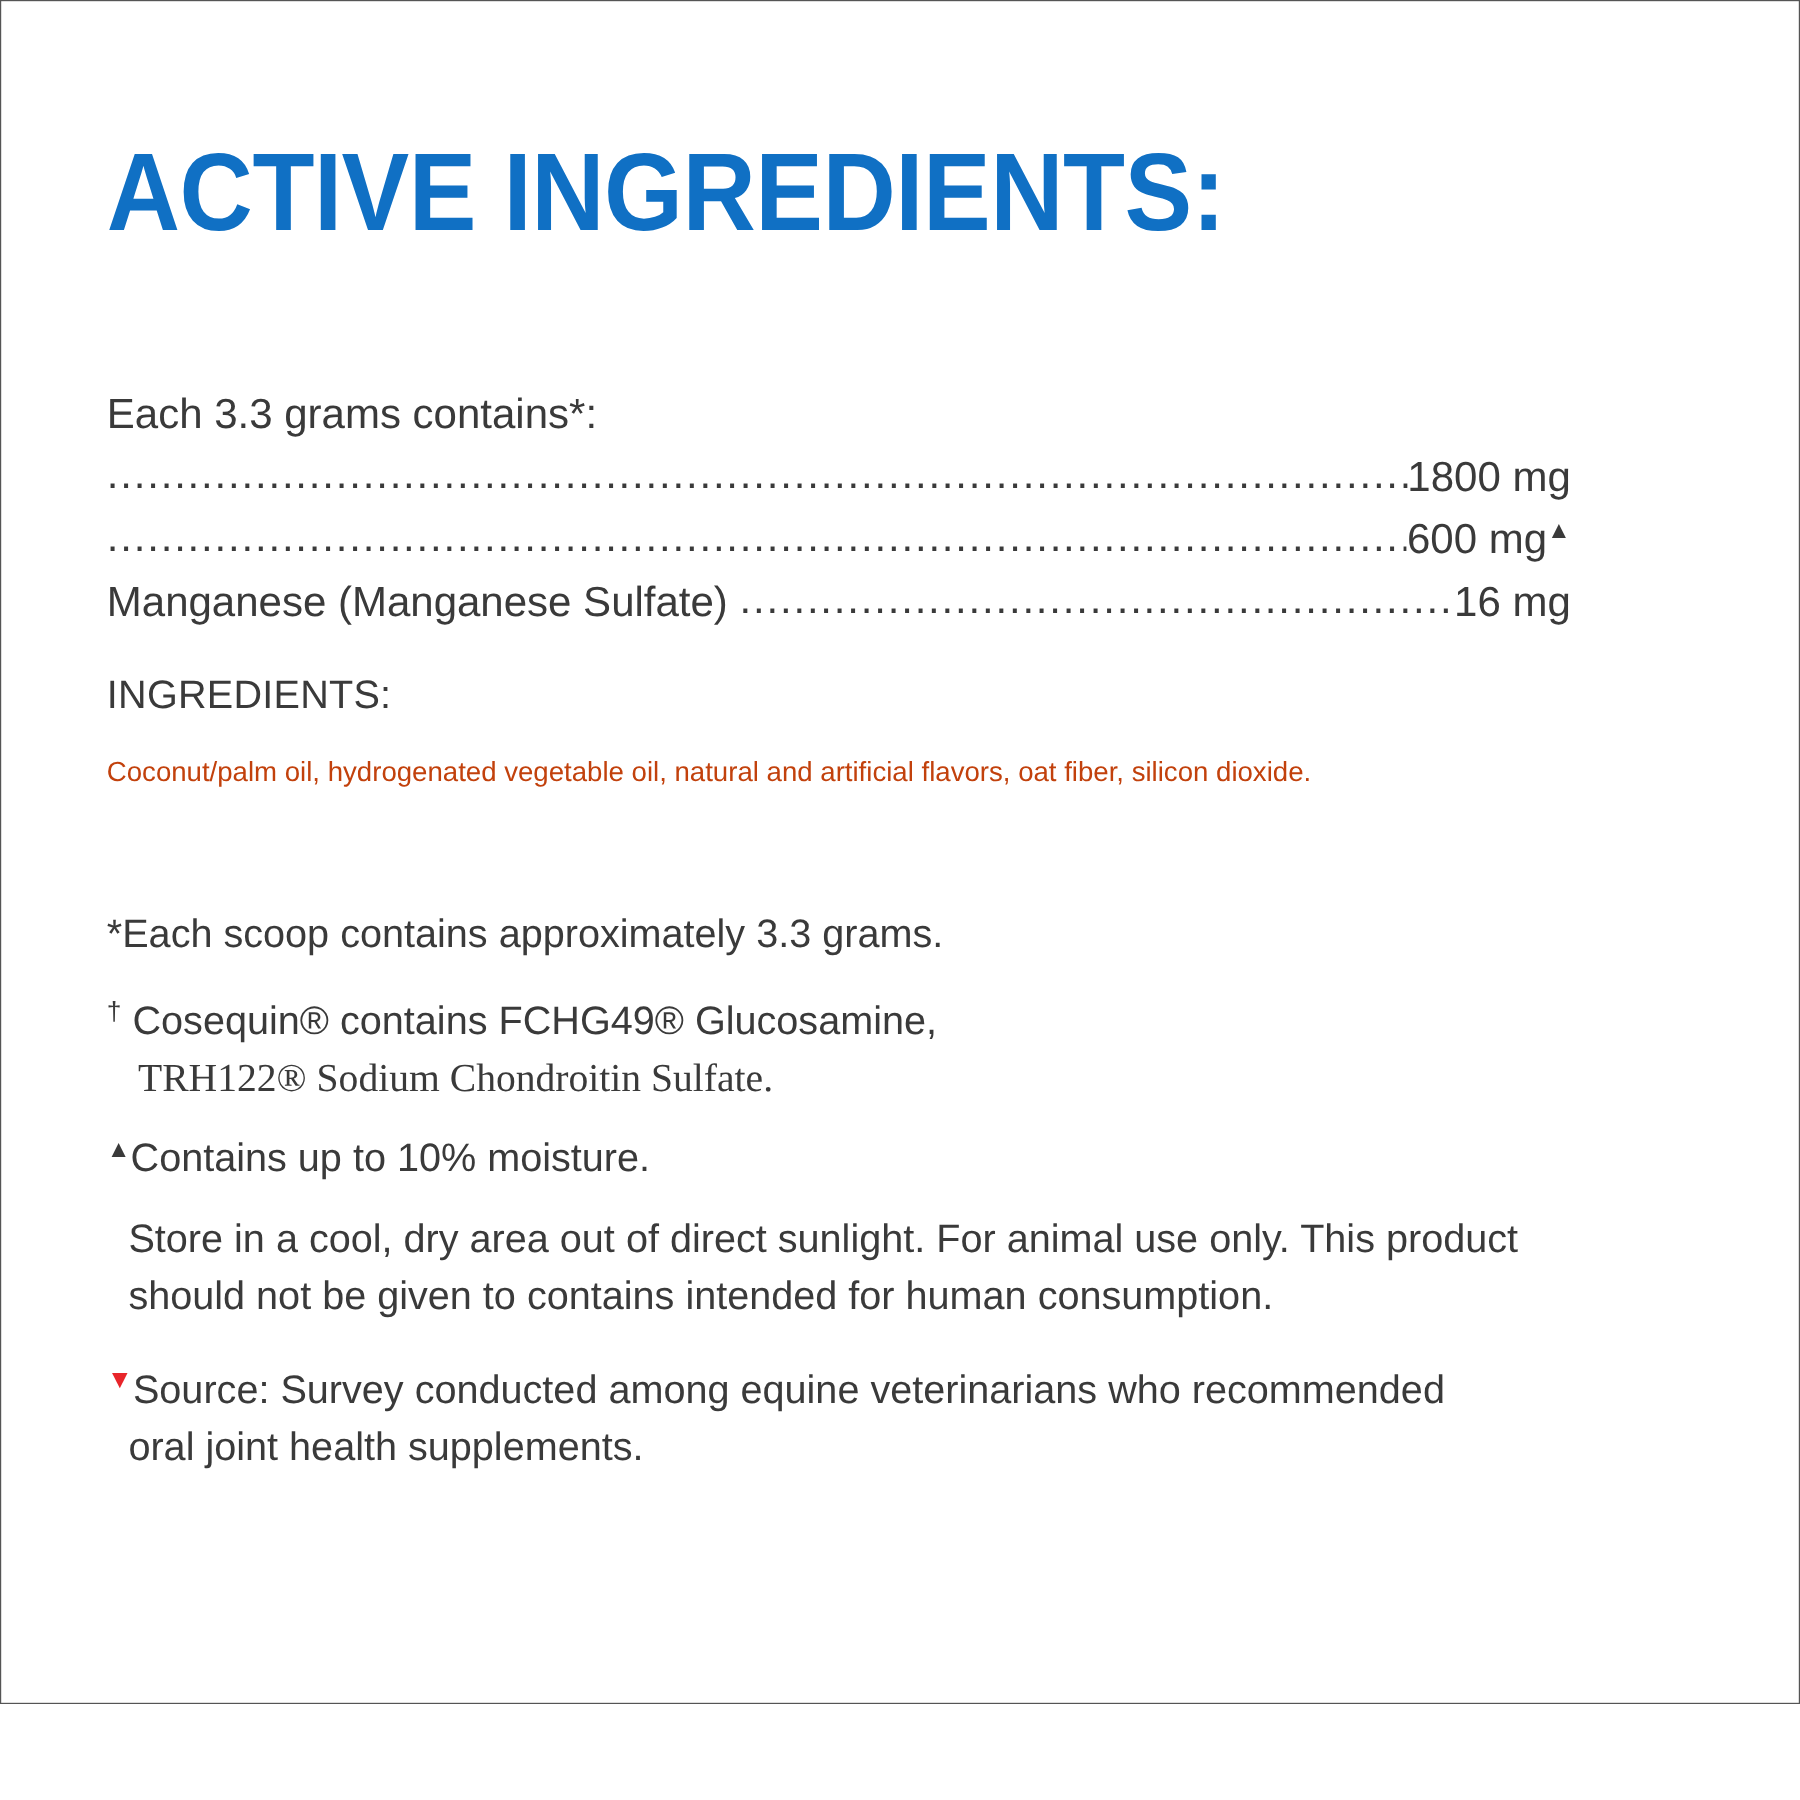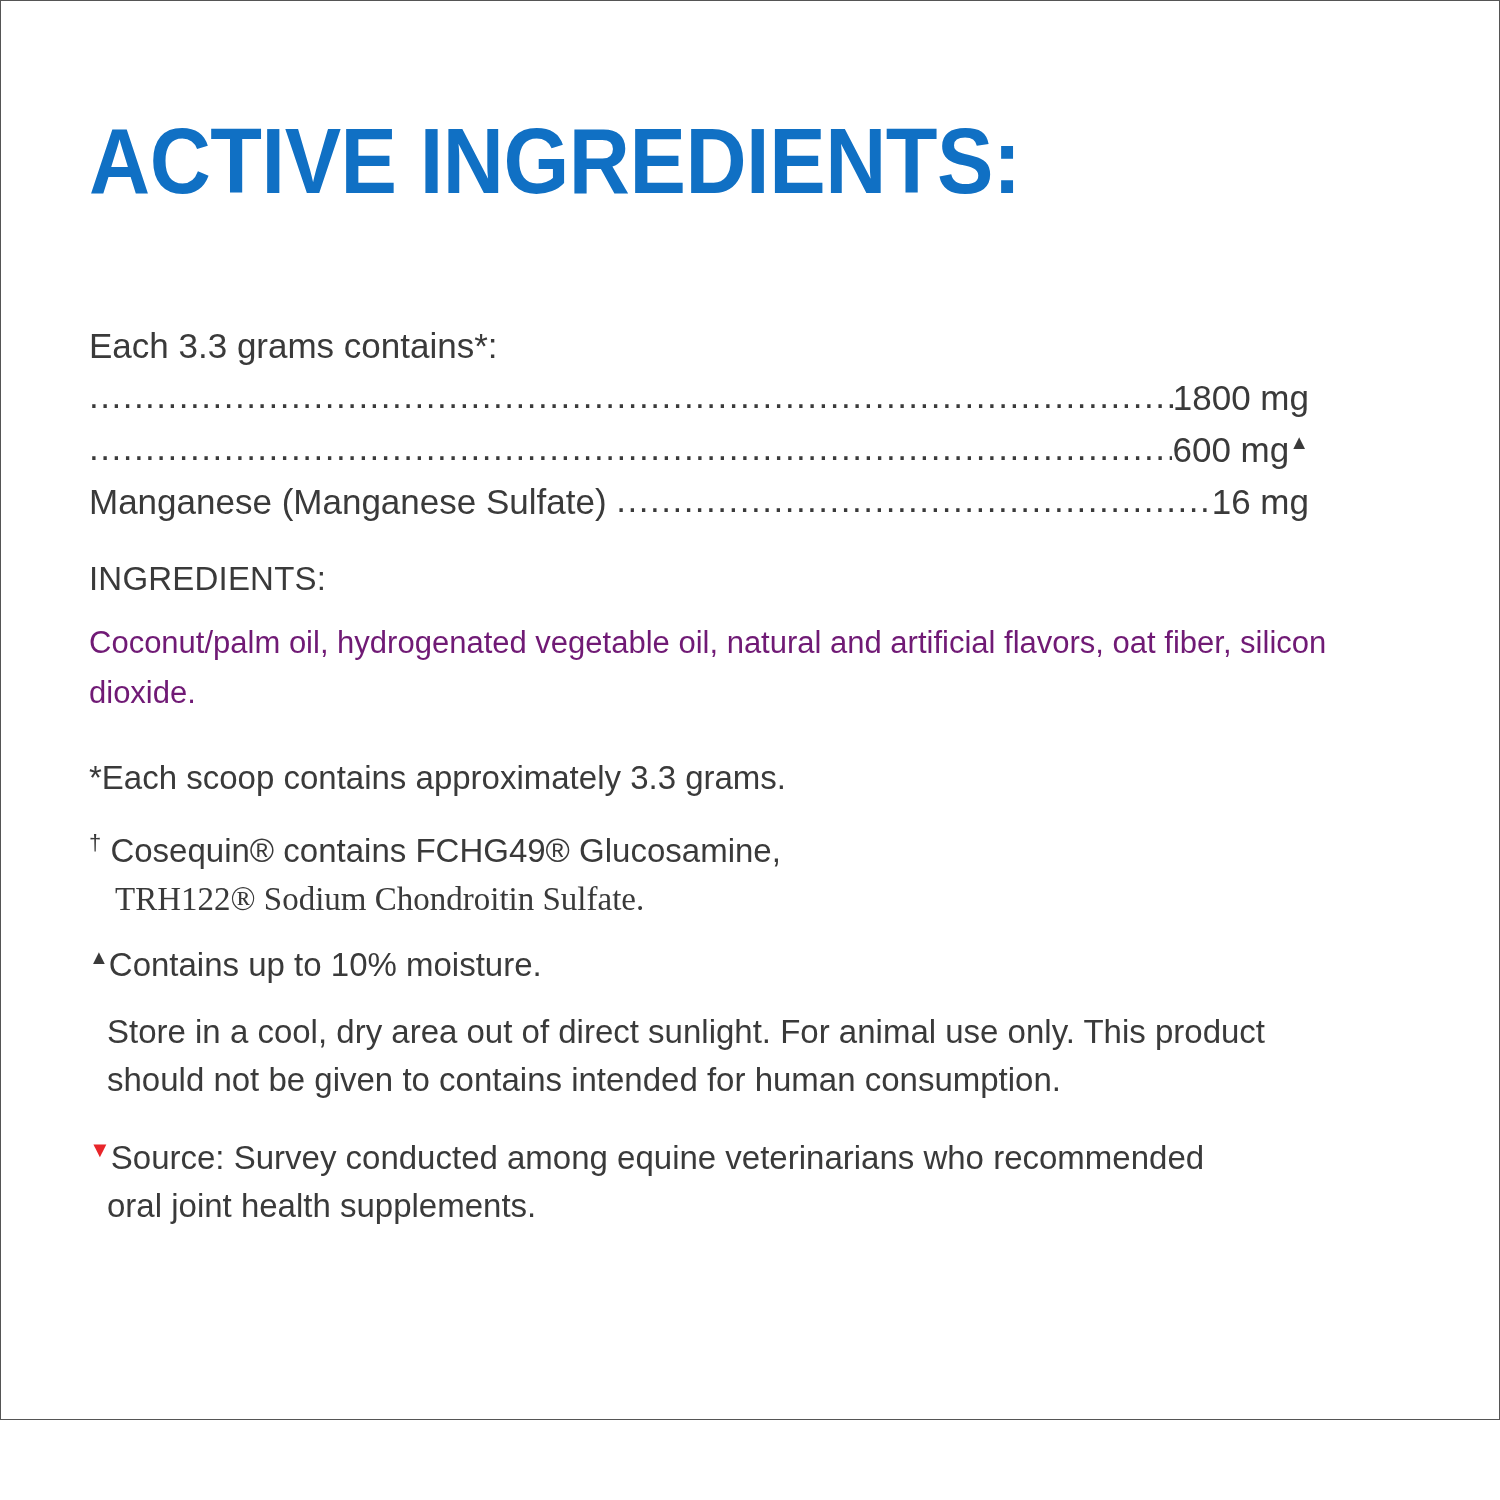--- a/index.html
+++ b/index.html
@@ -104,23 +104,23 @@
     font-size: 33px;
     line-height: 40px;
     color: #3a3a3a;
     letter-spacing: 0.2px;
   }
   .ing-body {
     position: absolute;
     left: 0;
     top: 617px;
     width: 1260px;
-    font-size: 31px;
+    font-size: 23px;
     line-height: 50px;
-    color: #701a75;
+    color: #c2410c;
   }
 
   
   .fn {
     position: absolute;
     color: #3a3a3a;
     font-size: 33px;
     line-height: 48px;
   }
   .fn-scoop  { left: 0;   top: 753px;  width: 1200px; }

